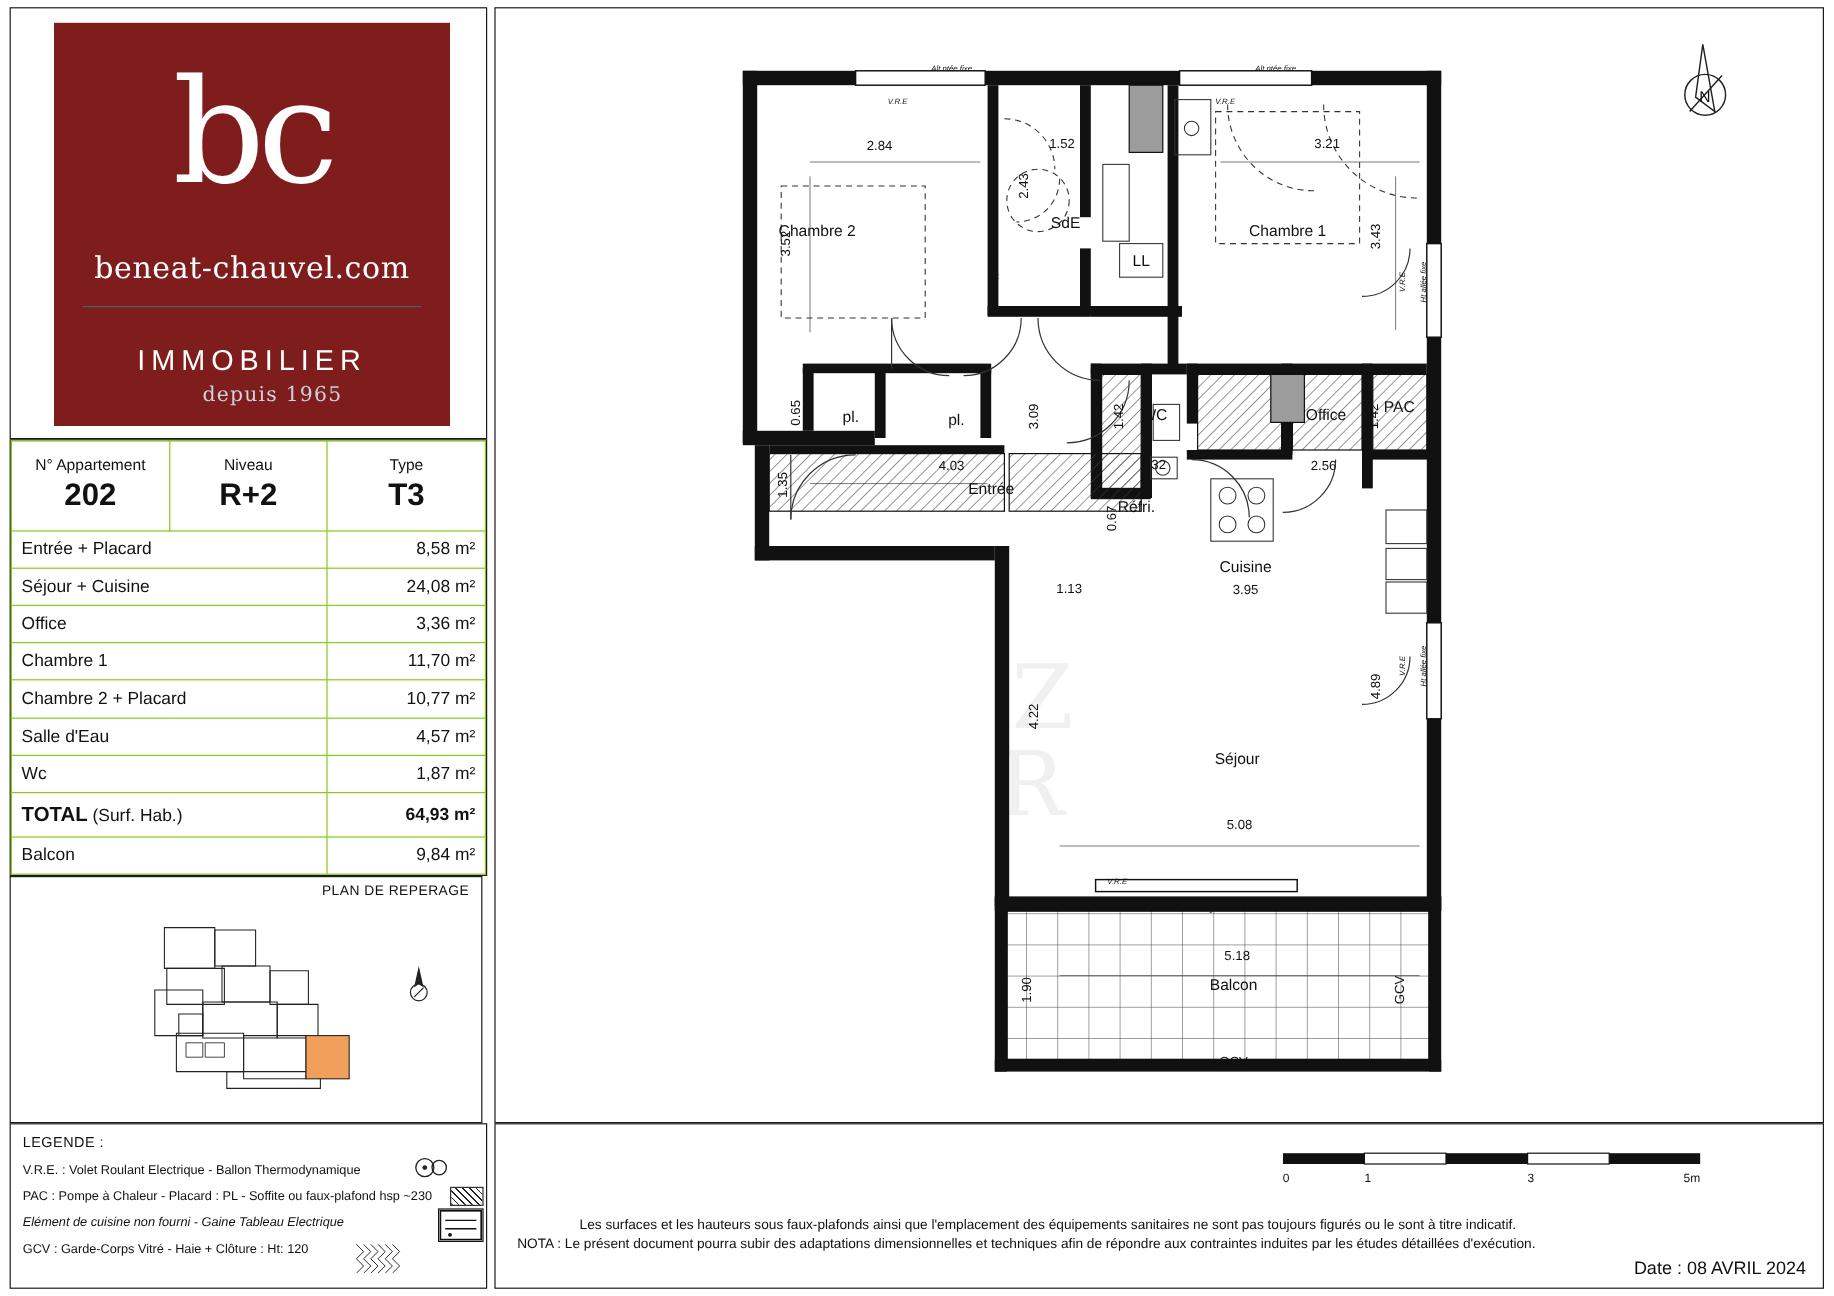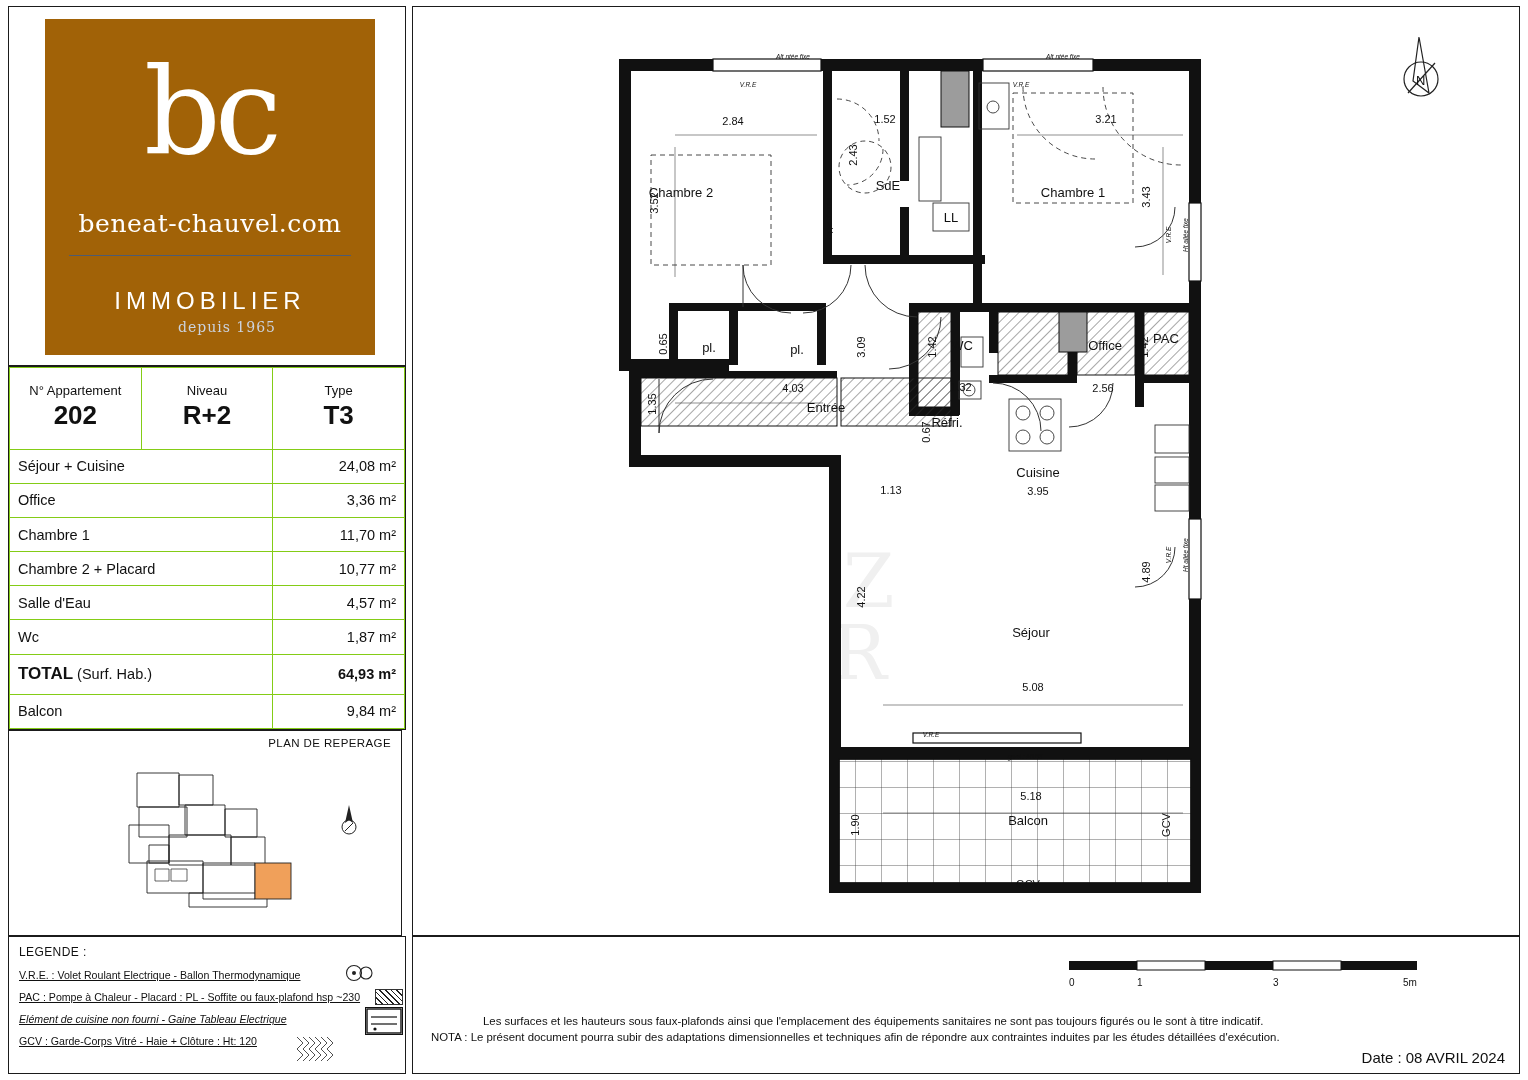--- a/index.html
+++ b/index.html
@@ -3,49 +3,49 @@
 <meta charset="utf-8">
 <style>
   html,body{margin:0;padding:0;background:#ffffff;}
   body{font-family:"Liberation Sans", sans-serif;color:#111;}
   #page{position:relative;width:1528px;height:1080px;background:#fff;overflow:hidden;}
 
   .panel{position:absolute;border:1px solid #1b1b1b;box-sizing:border-box;background:#fff;}
 
   
   #logo-panel{left:8px;top:6px;width:398px;height:360px;}
-  .logo-box{position:absolute;left:36px;top:12px;width:330px;height:336px;background:#a16207;}
+  .logo-box{position:absolute;left:36px;top:12px;width:330px;height:336px;background:#7f1d1d;}
   .logo-bc{position:absolute;left:0;top:18px;width:330px;text-align:center;color:#fff;
            font-family:"DejaVu Serif", serif;font-size:120px;line-height:150px;font-weight:400;letter-spacing:-6px;}
   .logo-url{position:absolute;left:0;top:190px;width:330px;text-align:center;color:#fff;
             font-family:"DejaVu Serif", serif;font-size:25px;letter-spacing:.5px;}
   .logo-sep{position:absolute;left:24px;top:236px;width:282px;height:1px;background:#4d5b73;}
   .logo-imm{position:absolute;left:0;top:268px;width:330px;text-align:center;color:#fff;font-size:24px;letter-spacing:5px;}
-  .logo-dep{position:absolute;left:0;top:300px;width:364px;text-align:center;color:#ccd3de;font-size:14px;letter-spacing:1px;
+  .logo-dep{position:absolute;left:0;top:300px;width:364px;text-align:center;color:#ccd3de;font-size:17px;letter-spacing:1px;
             font-family:"DejaVu Serif", serif;}
 
   #info-panel{left:8px;top:366px;width:398px;height:364px;}
   table.tbl{border-collapse:collapse;width:100%;height:100%;table-layout:fixed;}
   table.tbl td{border:1px solid #84cc16;font-size:14.5px;padding:3px 8px;}
   .hdr-lbl{text-align:center;font-size:13px;padding:2px 0;}
   .hdr-val{text-align:center;font-size:26px;font-weight:bold;padding:0 0 4px 0;}
   .lbl{text-align:left;}
   .val{text-align:right;}
   .total-lbl{font-size:16px;}
   .total-lbl b{font-size:17px;}
   .total-val{text-align:right;font-weight:bold;font-size:16px;}
 
   #repere-panel{left:8px;top:730px;width:394px;height:206px;}
   .repere-title{position:absolute;right:10px;top:6px;font-size:11.5px;letter-spacing:.4px;color:#111;}
   .mini-plan{position:absolute;left:110px;top:34px;width:190px;height:160px;}
   .mini-compass{position:absolute;left:326px;top:72px;width:28px;height:34px;}
 
   #legend-panel{left:8px;top:936px;width:398px;height:138px;font-size:10.6px;}
   .legend-title{position:absolute;left:10px;top:8px;font-size:12px;letter-spacing:.4px;}
-  .legend-l{position:absolute;left:10px;font-size:10.6px;white-space:nowrap;text-decoration:underline;}
+  .legend-l{position:absolute;left:10px;font-size:10.6px;white-space:nowrap;}
   .lg1{top:32px;} .lg2{top:54px;} .lg3{top:76px;font-style:italic;} .lg4{top:98px;}
   .lg-sym{position:absolute;}
   .sym-ballon{left:336px;top:26px;width:28px;height:20px;}
   .sym-hatch{left:366px;top:52px;width:26px;height:14px;
     background:repeating-linear-gradient(45deg,#222 0 1px,#fff 1px 4px);border:1px solid #333;}
   .sym-gtl{left:356px;top:70px;width:36px;height:26px;border:1.5px solid #111;background:#fff;}
   .sym-gcv{left:286px;top:96px;width:40px;height:28px;}
 
   
   #plan-panel{left:412px;top:6px;width:1108px;height:930px;}
@@ -85,20 +85,24 @@
           <div class="hdr-val">202</div>
         </td>
         <td style="padding:0">
           <div class="hdr-lbl">Niveau</div>
           <div class="hdr-val">R+2</div>
         </td>
         <td style="padding:0">
           <div class="hdr-lbl">Type</div>
           <div class="hdr-val">T3</div>
         </td>
+      </tr>
+      <tr>
+        <td class="lbl" colspan="2">Entrée + Placard</td>
+        <td class="val">8,58 m²</td>
       </tr>
       <tr>
         <td class="lbl" colspan="2">Séjour + Cuisine</td>
         <td class="val">24,08 m²</td>
       </tr>
       <tr>
         <td class="lbl" colspan="2">Office</td>
         <td class="val">3,36 m²</td>
       </tr>
       <tr>

